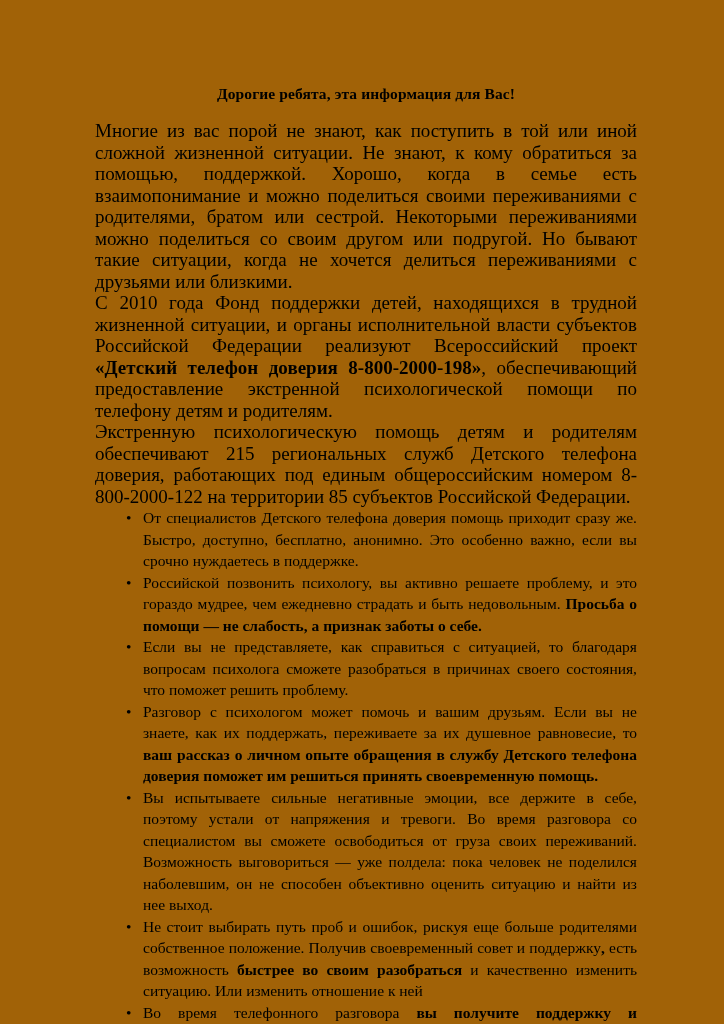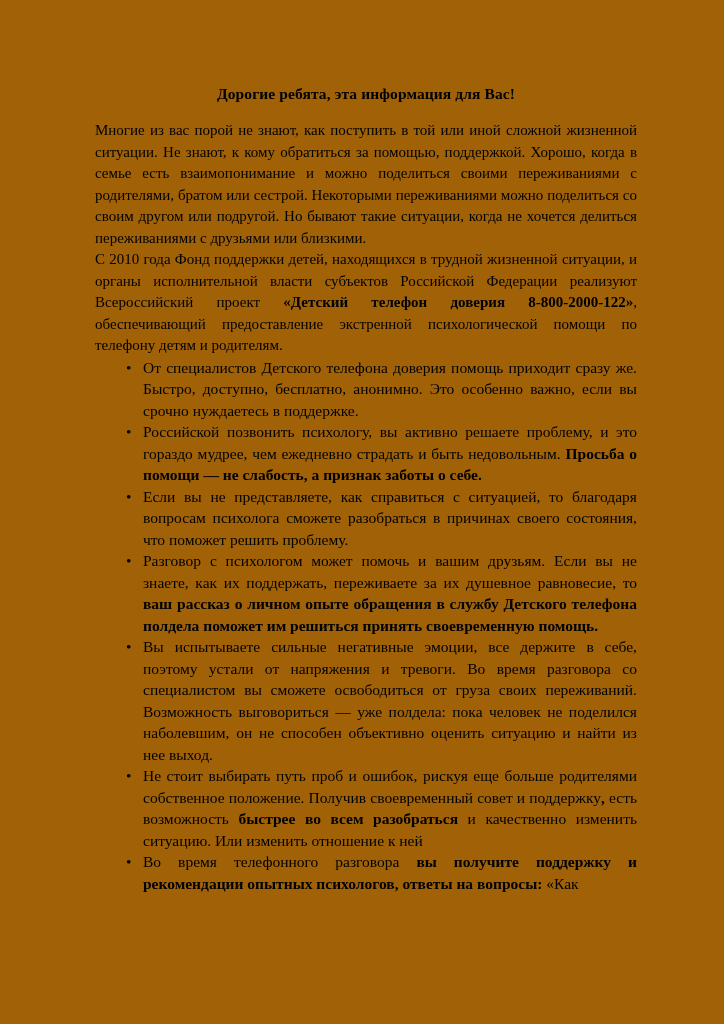--- a/index.html
+++ b/index.html
@@ -28,21 +28,21 @@
   }
   .doc-title {
     font-size: 15.5px;
     font-weight: bold;
     text-align: center;
     line-height: 1.25;
     margin: 0 0 17px 0;
     letter-spacing: 0.1px;
   }
   p.para {
-    font-size: 15px;
+    font-size: 19px;
     line-height: 21.5px;
     text-align: justify;
     text-justify: inter-word;
     margin: 0;
     hyphens: none;
   }
   .bullets {
     list-style: none;
     margin: 0;
     padding: 0;
@@ -67,46 +67,47 @@
 </style>
 </head>
 <body>
 
 <div class="page">
   <div class="content">
 
     <h1 class="doc-title">Дорогие ребята, эта информация для Вас!</h1>
 
     <p class="para"><span>Многие из вас порой не знают, как поступить в той или иной сложной жизненной ситуации. Не знают, к кому обратиться за помощью, поддержкой. Хорошо, когда в семье есть взаимопонимание и можно поделиться своими переживаниями с родителями, братом или сестрой. Некоторыми переживаниями можно поделиться со своим другом или подругой. Но бывают такие ситуации, когда не хочется делиться переживаниями с друзьями или близкими.</span></p>
-    <p class="para"><span>С 2010 года Фонд поддержки детей, находящихся в трудной жизненной ситуации, и органы исполнительной власти субъектов Российской Федерации реализуют Всероссийский проект </span><b>«Детский телефон доверия 8-800-2000-122»</b><span>, обеспечивающий предоставление экстренной психологической помощи по телефону детям и родителям.</span></p>
+    <p class="para"><span>С 2010 года Фонд поддержки детей, находящихся в трудной жизненной ситуации, и органы исполнительной власти субъектов Российской Федерации реализуют Всероссийский проект </span><b>«Детский телефон доверия 8-800-2000-198»</b><span>, обеспечивающий предоставление экстренной психологической помощи по телефону детям и родителям.</span></p>
+    <p class="para"><span>Экстренную психологическую помощь детям и родителям обеспечивают 215 региональных служб Детского телефона доверия, работающих под единым общероссийским номером 8-800-2000-122 на территории 85 субъектов Российской Федерации.</span></p>
 
     <ul class="bullets">
       <li>
         <span class="bullet-mark">•</span>
         <span><span>От специалистов Детского телефона доверия помощь приходит сразу же. Быстро, доступно, бесплатно, анонимно. Это особенно важно, если вы срочно нуждаетесь в поддержке.</span></span>
       </li>
       <li>
         <span class="bullet-mark">•</span>
         <span><span>Российской позвонить психологу, вы активно решаете проблему, и это гораздо мудрее, чем ежедневно страдать и быть недовольным. </span><b>Просьба о помощи — не слабость, а признак заботы о себе.</b></span>
       </li>
       <li>
         <span class="bullet-mark">•</span>
         <span><span>Если вы не представляете, как справиться с ситуацией, то благодаря вопросам психолога сможете разобраться в причинах своего состояния, что поможет решить проблему.</span></span>
       </li>
       <li>
         <span class="bullet-mark">•</span>
-        <span><span>Разговор с психологом может помочь и вашим друзьям. Если вы не знаете, как их поддержать, переживаете за их душевное равновесие, то </span><b>ваш рассказ о личном опыте обращения в службу Детского телефона полдела поможет им решиться принять своевременную помощь.</b></span>
+        <span><span>Разговор с психологом может помочь и вашим друзьям. Если вы не знаете, как их поддержать, переживаете за их душевное равновесие, то </span><b>ваш рассказ о личном опыте обращения в службу Детского телефона доверия поможет им решиться принять своевременную помощь.</b></span>
       </li>
       <li>
         <span class="bullet-mark">•</span>
         <span><span>Вы испытываете сильные негативные эмоции, все держите в себе, поэтому устали от напряжения и тревоги.  Во время разговора со специалистом вы сможете освободиться от груза своих переживаний. Возможность выговориться — уже полдела: пока человек не поделился наболевшим, он не способен объективно оценить ситуацию и найти из нее выход.</span></span>
       </li>
       <li>
         <span class="bullet-mark">•</span>
-        <span><span>Не стоит выбирать путь проб и ошибок, рискуя еще больше родителями собственное положение. Получив своевременный совет и поддержку</span><b>,</b><span> есть возможность </span><b>быстрее во всем разобраться</b><span> и качественно изменить ситуацию. Или изменить отношение к ней</span></span>
+        <span><span>Не стоит выбирать путь проб и ошибок, рискуя еще больше родителями собственное положение. Получив своевременный совет и поддержку</span><b>,</b><span> есть возможность </span><b>быстрее во своим разобраться</b><span> и качественно изменить ситуацию. Или изменить отношение к ней</span></span>
       </li>
       <li>
         <span class="bullet-mark">•</span>
         <span><span>Во время телефонного разговора </span><b>вы получите поддержку и рекомендации опытных психологов, ответы на вопросы:</b><span> «Как</span></span>
       </li>
     </ul>
 
   </div>
 </div>
 

